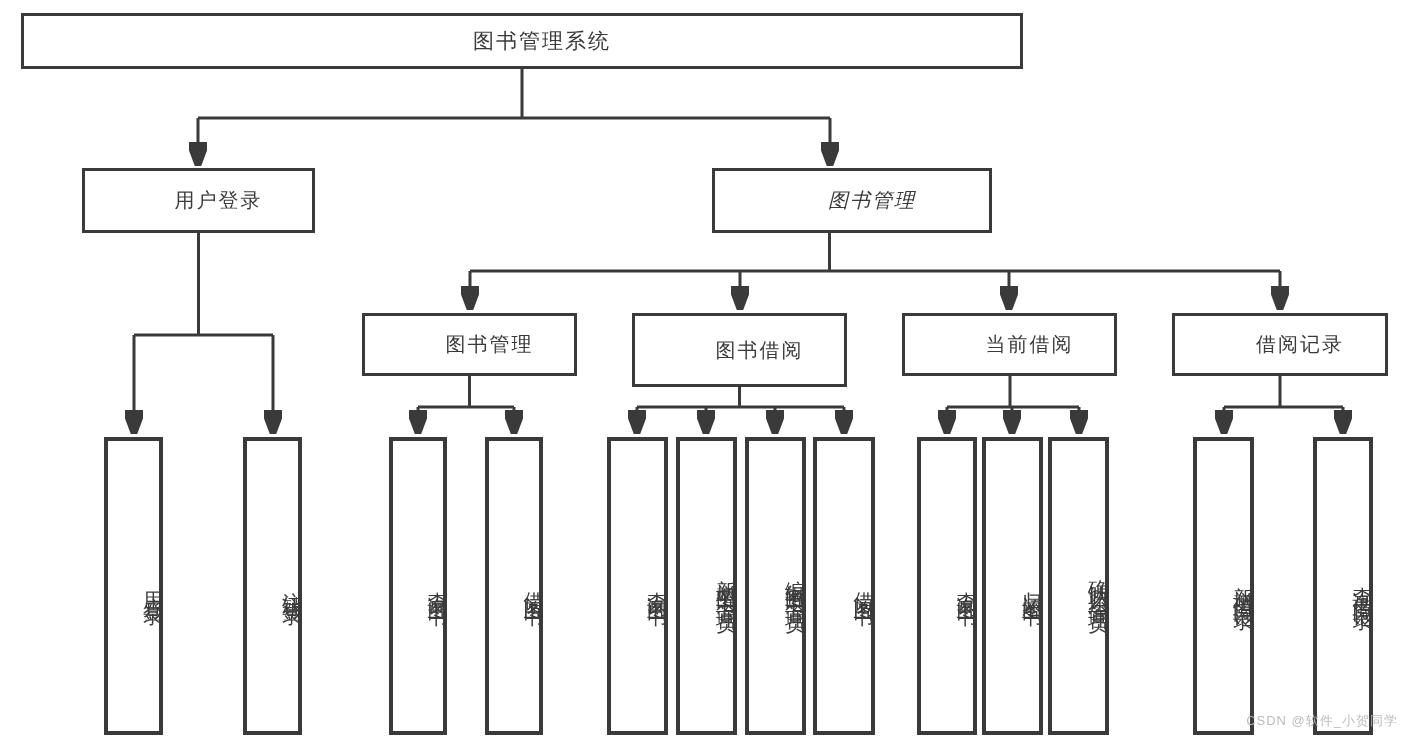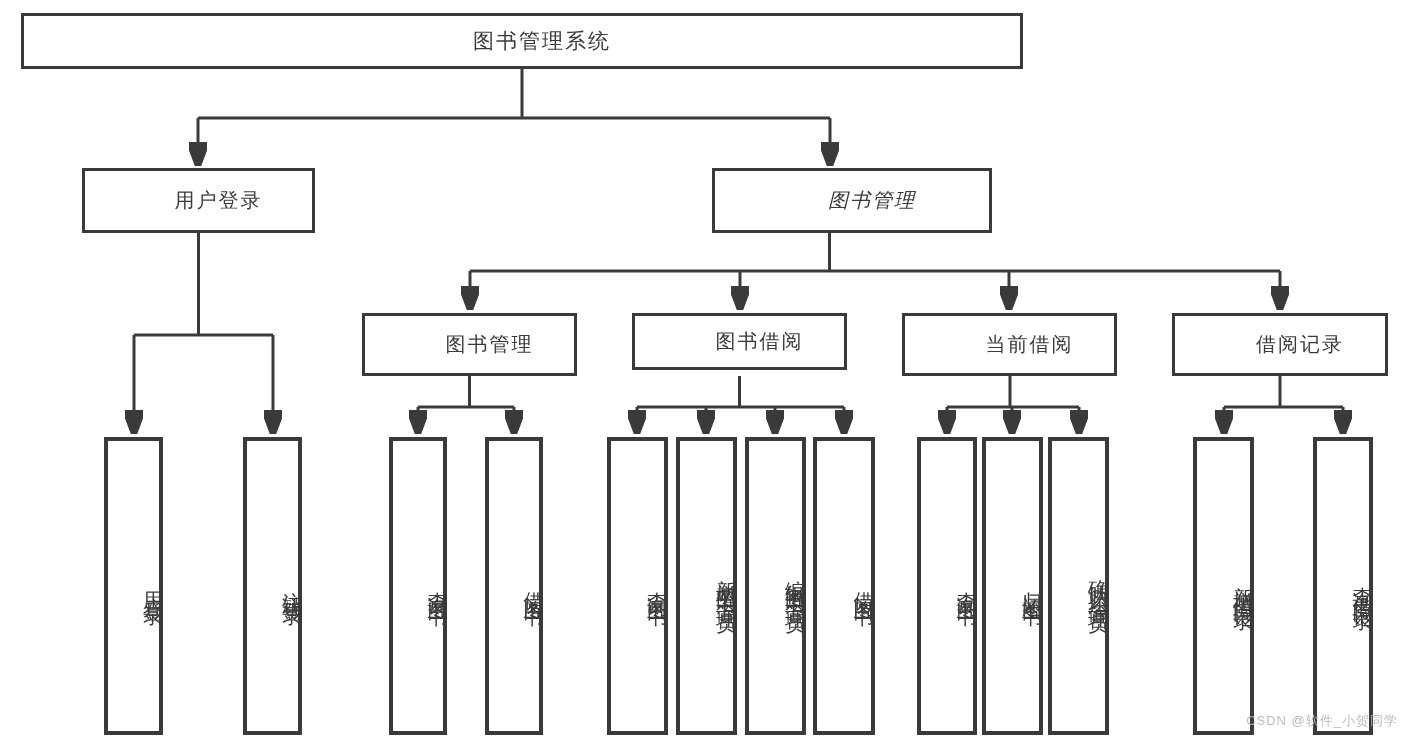--- a/index.html
+++ b/index.html
@@ -101,21 +101,21 @@
   <div class="node lv2" style="left:82px;top:168px;width:233px;height:65px;">
     <span class="lbl">用户登录</span>
   </div>
   <div class="node lv2" style="left:712px;top:168px;width:280px;height:65px;font-style:italic;">
     <span class="lbl">图书管理</span>
   </div>
 
   <div class="node lv3" style="left:362px;top:313px;width:215px;height:63px;">
     <span class="lbl">图书管理</span>
   </div>
-  <div class="node lv3" style="left:632px;top:313px;width:215px;height:57px;">
+  <div class="node lv3" style="left:632px;top:313px;width:215px;height:74px;">
     <span class="lbl">图书借阅</span>
   </div>
   <div class="node lv3" style="left:902px;top:313px;width:215px;height:63px;">
     <span class="lbl">当前借阅</span>
   </div>
   <div class="node lv3" style="left:1172px;top:313px;width:216px;height:63px;">
     <span class="lbl">借阅记录</span>
   </div>
 
   <div class="node col" style="left:104px;top:437px;width:59px;height:298px;">

